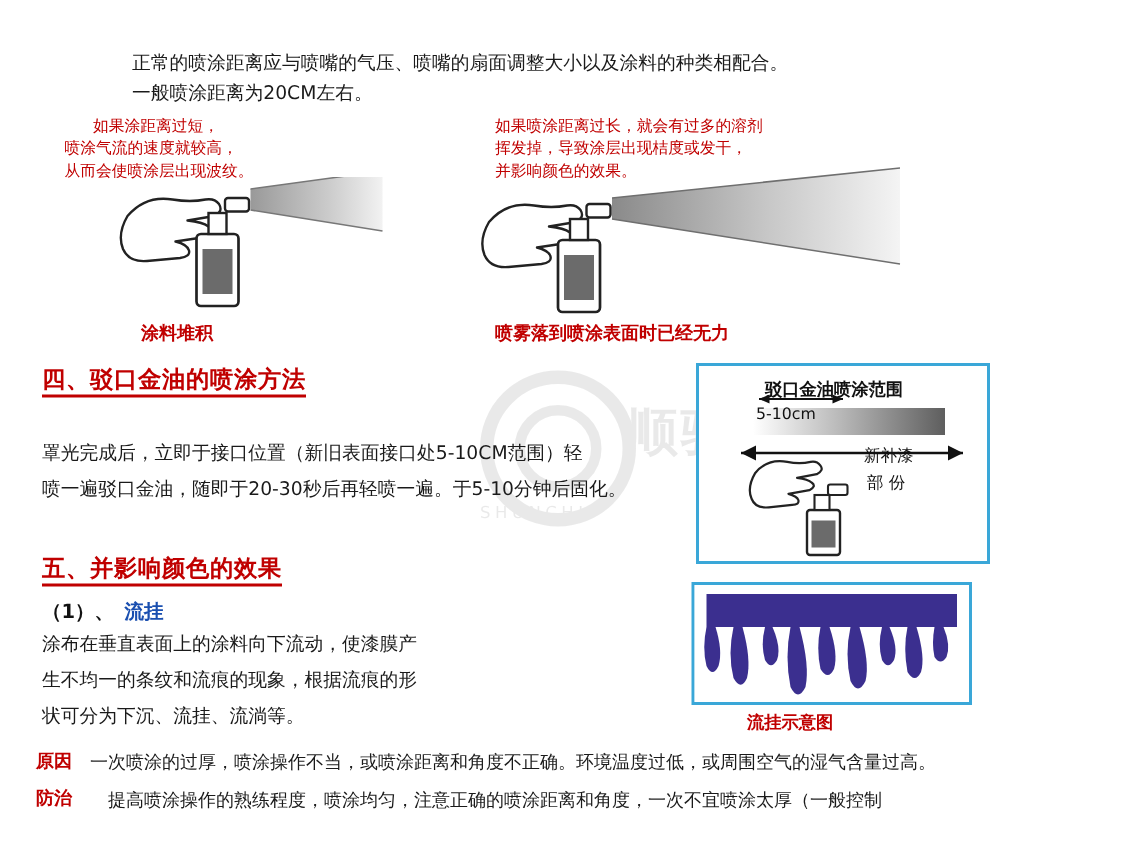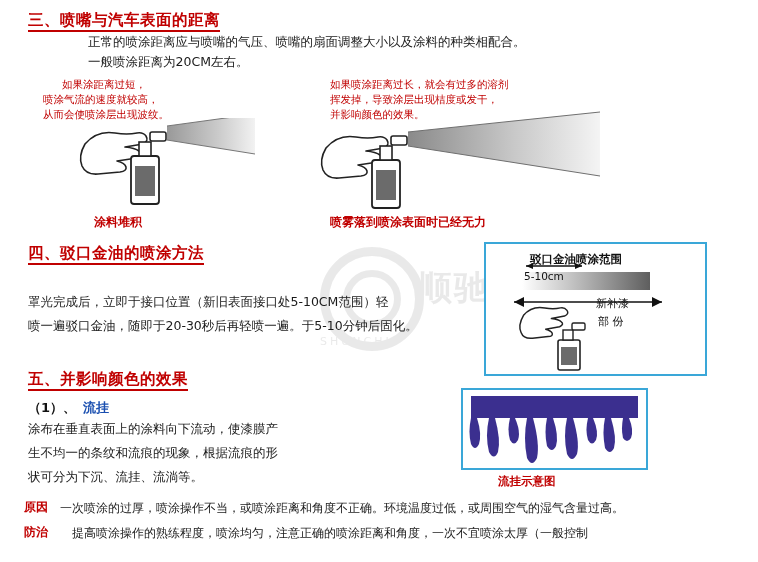--- a/index.html
+++ b/index.html
@@ -158,23 +158,20 @@
 <body>
 
 <div class="page">
 
   <div class="watermark">
     <div class="wm-ring"></div>
     <div class="wm-text">顺驰</div>
     <div class="wm-sub">SHUNCHI</div>
   </div>
 
-  <div class="sec-head" style="left:28px; top:10px;">
-    <span class="underline">三、喷嘴与汽车表面的距离</span>
-  </div>
 
   <div class="body-line" style="left:88px; top:32px;">正常的喷涂距离应与喷嘴的气压、喷嘴的扇面调整大小以及涂料的种类相配合。</div>
   <div class="body-line" style="left:88px; top:52px;">一般喷涂距离为20CM左右。</div>
 
   <div class="red-note" style="left:62px; top:77px;">如果涂距离过短，</div>
   <div class="red-note" style="left:43px; top:92px;">喷涂气流的速度就较高，</div>
   <div class="red-note" style="left:43px; top:107px;">从而会使喷涂层出现波纹。</div>
 
   <div class="red-note" style="left:330px; top:92px;">挥发掉，导致涂层出现桔度或发干，</div>
   <div class="red-note" style="left:330px; top:77px;">如果喷涂距离过长，就会有过多的溶剂</div>
@@ -222,21 +219,21 @@
   <div class="red-label" style="left:94px; top:214px;">涂料堆积</div>
   <div class="red-label" style="left:330px; top:214px;">喷雾落到喷涂表面时已经无力</div>
 
   <div class="sec-head" style="left:28px; top:243px;">
     <span class="underline">四、驳口金油的喷涂方法</span>
   </div>
 
   <div class="body-line" style="left:28px; top:292px;">罩光完成后，立即于接口位置（新旧表面接口处5-10CM范围）轻</div>
   <div class="body-line" style="left:28px; top:316px;">喷一遍驳口金油，随即于20-30秒后再轻喷一遍。于5-10分钟后固化。</div>
 
-  <div class="box box-blue" style="left:484px; top:242px; width:223px; height:134px;">
+  <div class="box box-blue" style="left:464px; top:242px; width:196px; height:134px;">
     <svg width="192" height="130" viewBox="0 0 192 130" style="position:absolute; left:0; top:0;">
 
       <defs>
         <linearGradient id="patchGrad" x1="0" y1="0" x2="1" y2="0">
           <stop offset="0%" stop-color="#ffffff"></stop>
           <stop offset="45%" stop-color="#b9b9b9"></stop>
           <stop offset="100%" stop-color="#5e5e5e"></stop>
         </linearGradient>
       </defs>
       <rect x="36" y="28" width="128" height="18" fill="url(#patchGrad)"></rect>

